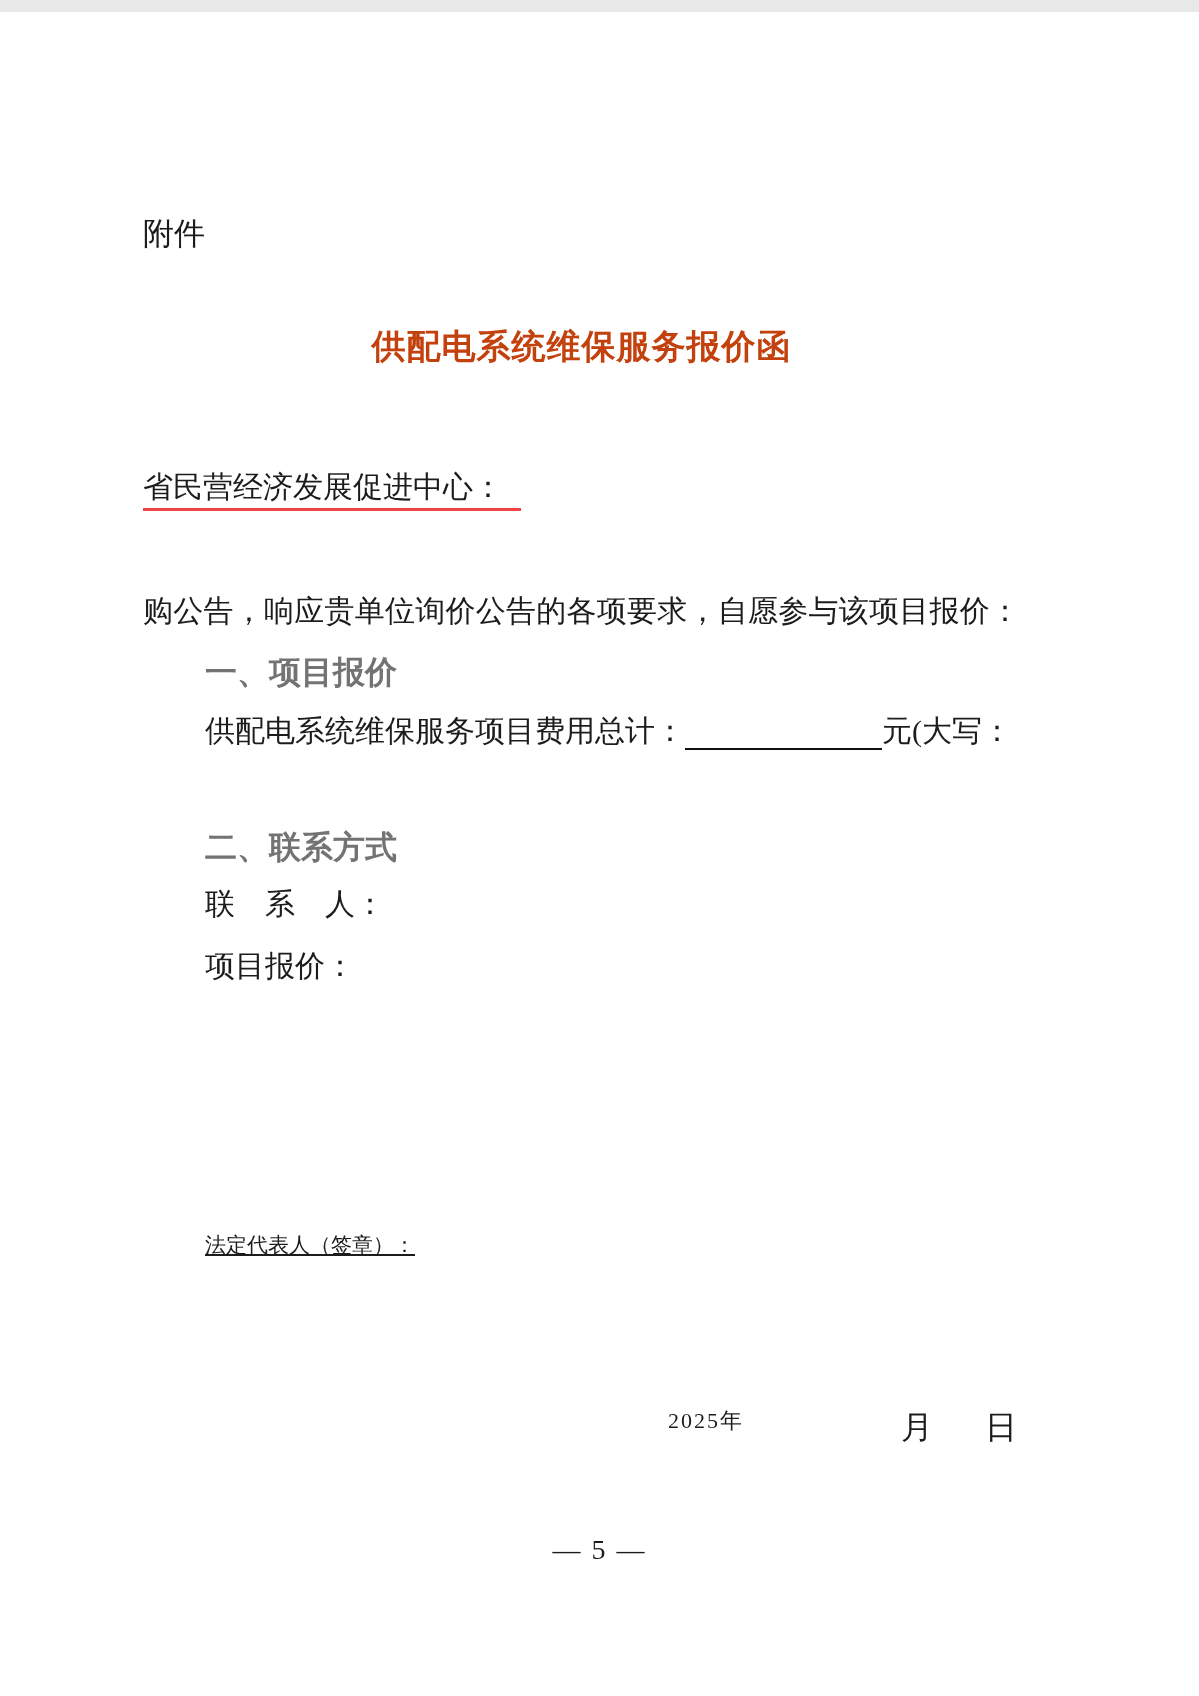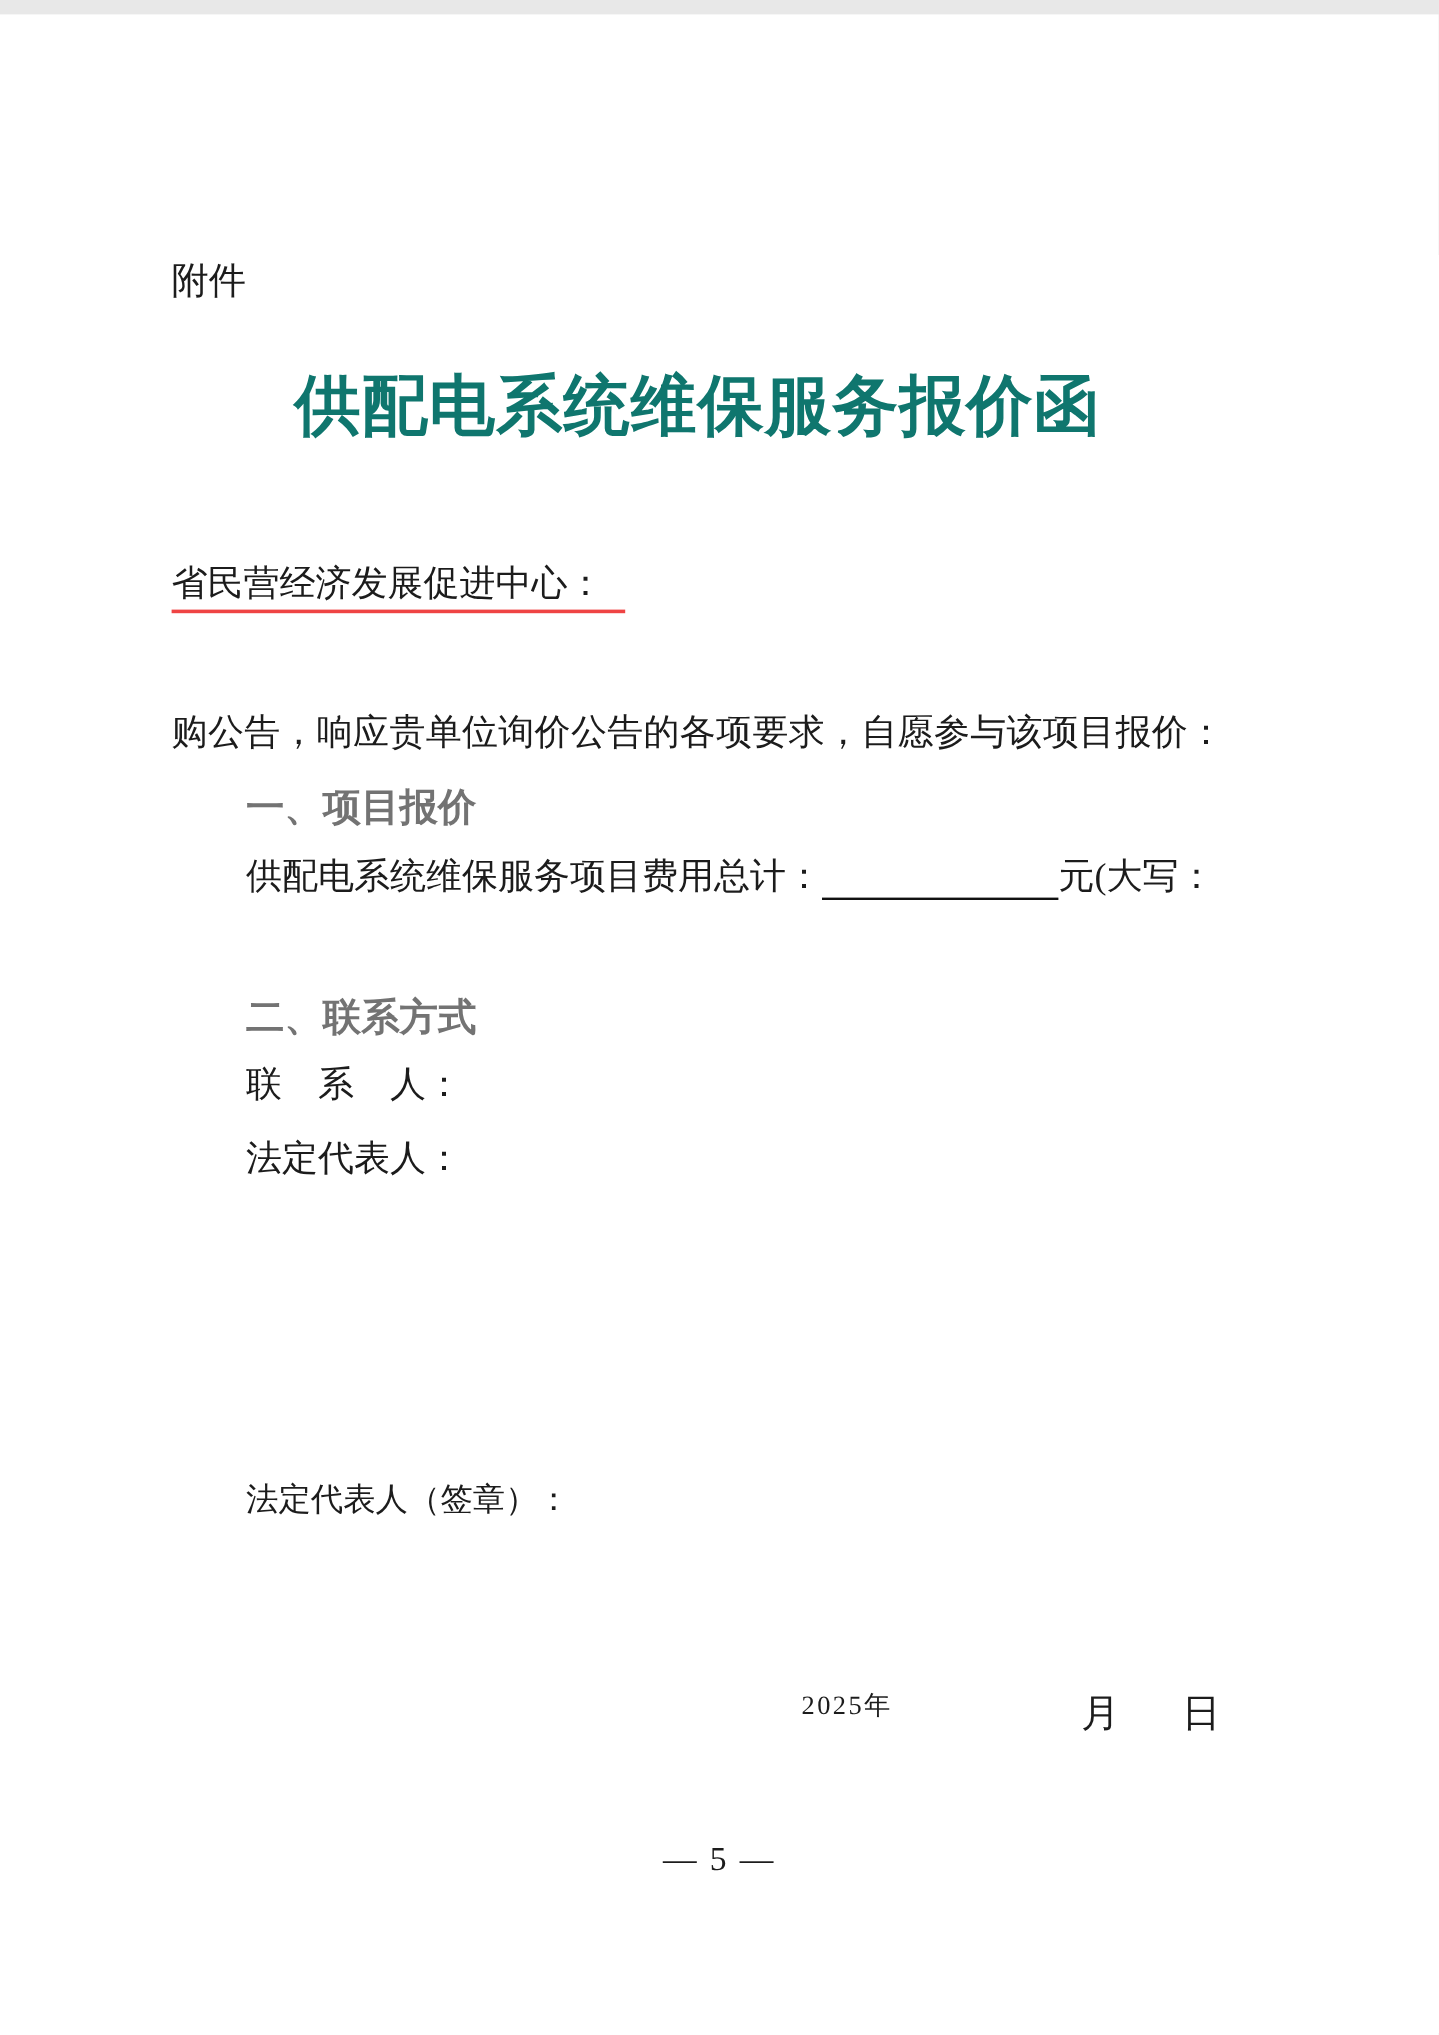--- a/index.html
+++ b/index.html
@@ -10,25 +10,25 @@
     margin: 12px auto;
     background: #ffffff;
     font-family: "Liberation Serif", "DejaVu Serif", serif;
     color: #1c1c1c;
     overflow: hidden;
   }
   .abs { position: absolute; white-space: nowrap; }
   .body-text { font-size: 30px; line-height: 1.3; }
   .attachment { left: 143px; top: 202px; font-size: 31px; }
   .doc-title {
-    left: 143px; top: 290px; width: 877px;
+    left: 143px; top: 312px; width: 877px;
     text-align: center;
-    font-size: 55px; font-weight: bold;
+    font-size: 34px; font-weight: bold;
     letter-spacing: 1px;
-    color: #0f766e;
+    color: #c2410c;
   }
   .recipient {
     left: 143px; top: 455px;
     border-bottom: 3px solid #ef4444;
     padding-right: 18px; padding-bottom: 2px;
   }
   .para-line1 {
     left: 205px; top: 517px; width: 815px;
     text-align: justify; text-align-last: justify;
     white-space: normal;
@@ -51,21 +51,21 @@
     border-bottom: 2px solid #111;
     height: 30px;
     vertical-align: bottom;
   }
   .blank-amount { width: 197px; }
   .blank-words { width: 158px; }
   .heading2 { left: 205px; top: 815px; }
   .contact-person { left: 205px; top: 872px; }
   .contact-phone { left: 205px; top: 934px; }
   .supplier { left: 205px; top: 1100px; font-size: 31px; }
-  .legal-rep { left: 205px; top: 1220px; font-size: 27px; }
+  .legal-rep { left: 205px; top: 1220px; font-size: 21px; text-decoration: underline; }
   .date-year { left: 668px; top: 1394px; font-size: 22px; letter-spacing: 2px; }
   .date-month { left: 901px; top: 1394px; font-size: 32px; }
   .date-day { left: 985px; top: 1394px; font-size: 32px; }
   .page-number {
     left: 0; top: 1522px; width: 1199px;
     text-align: center; font-size: 28px;
     letter-spacing: 2px;
   }
 </style>
 </head>
@@ -86,21 +86,21 @@
 
   <div class="abs cost-line body-text">
     <span>供配电系统维保服务项目费用总计：</span><span class="blank blank-amount"></span><span>元(大写：</span>
   </div>
 
 
   <div class="abs heading heading2">二、联系方式</div>
 
   <div class="abs contact-person body-text">联　系　人：</div>
 
-  <div class="abs contact-phone body-text">法定代表人：</div>
+  <div class="abs contact-phone body-text">项目报价：</div>
 
 
   <div class="abs legal-rep body-text">法定代表人（签章）：</div>
 
   <div class="abs date-year">2025年</div>
 
   <div class="abs date-month">月</div>
 
   <div class="abs date-day">日</div>
 

